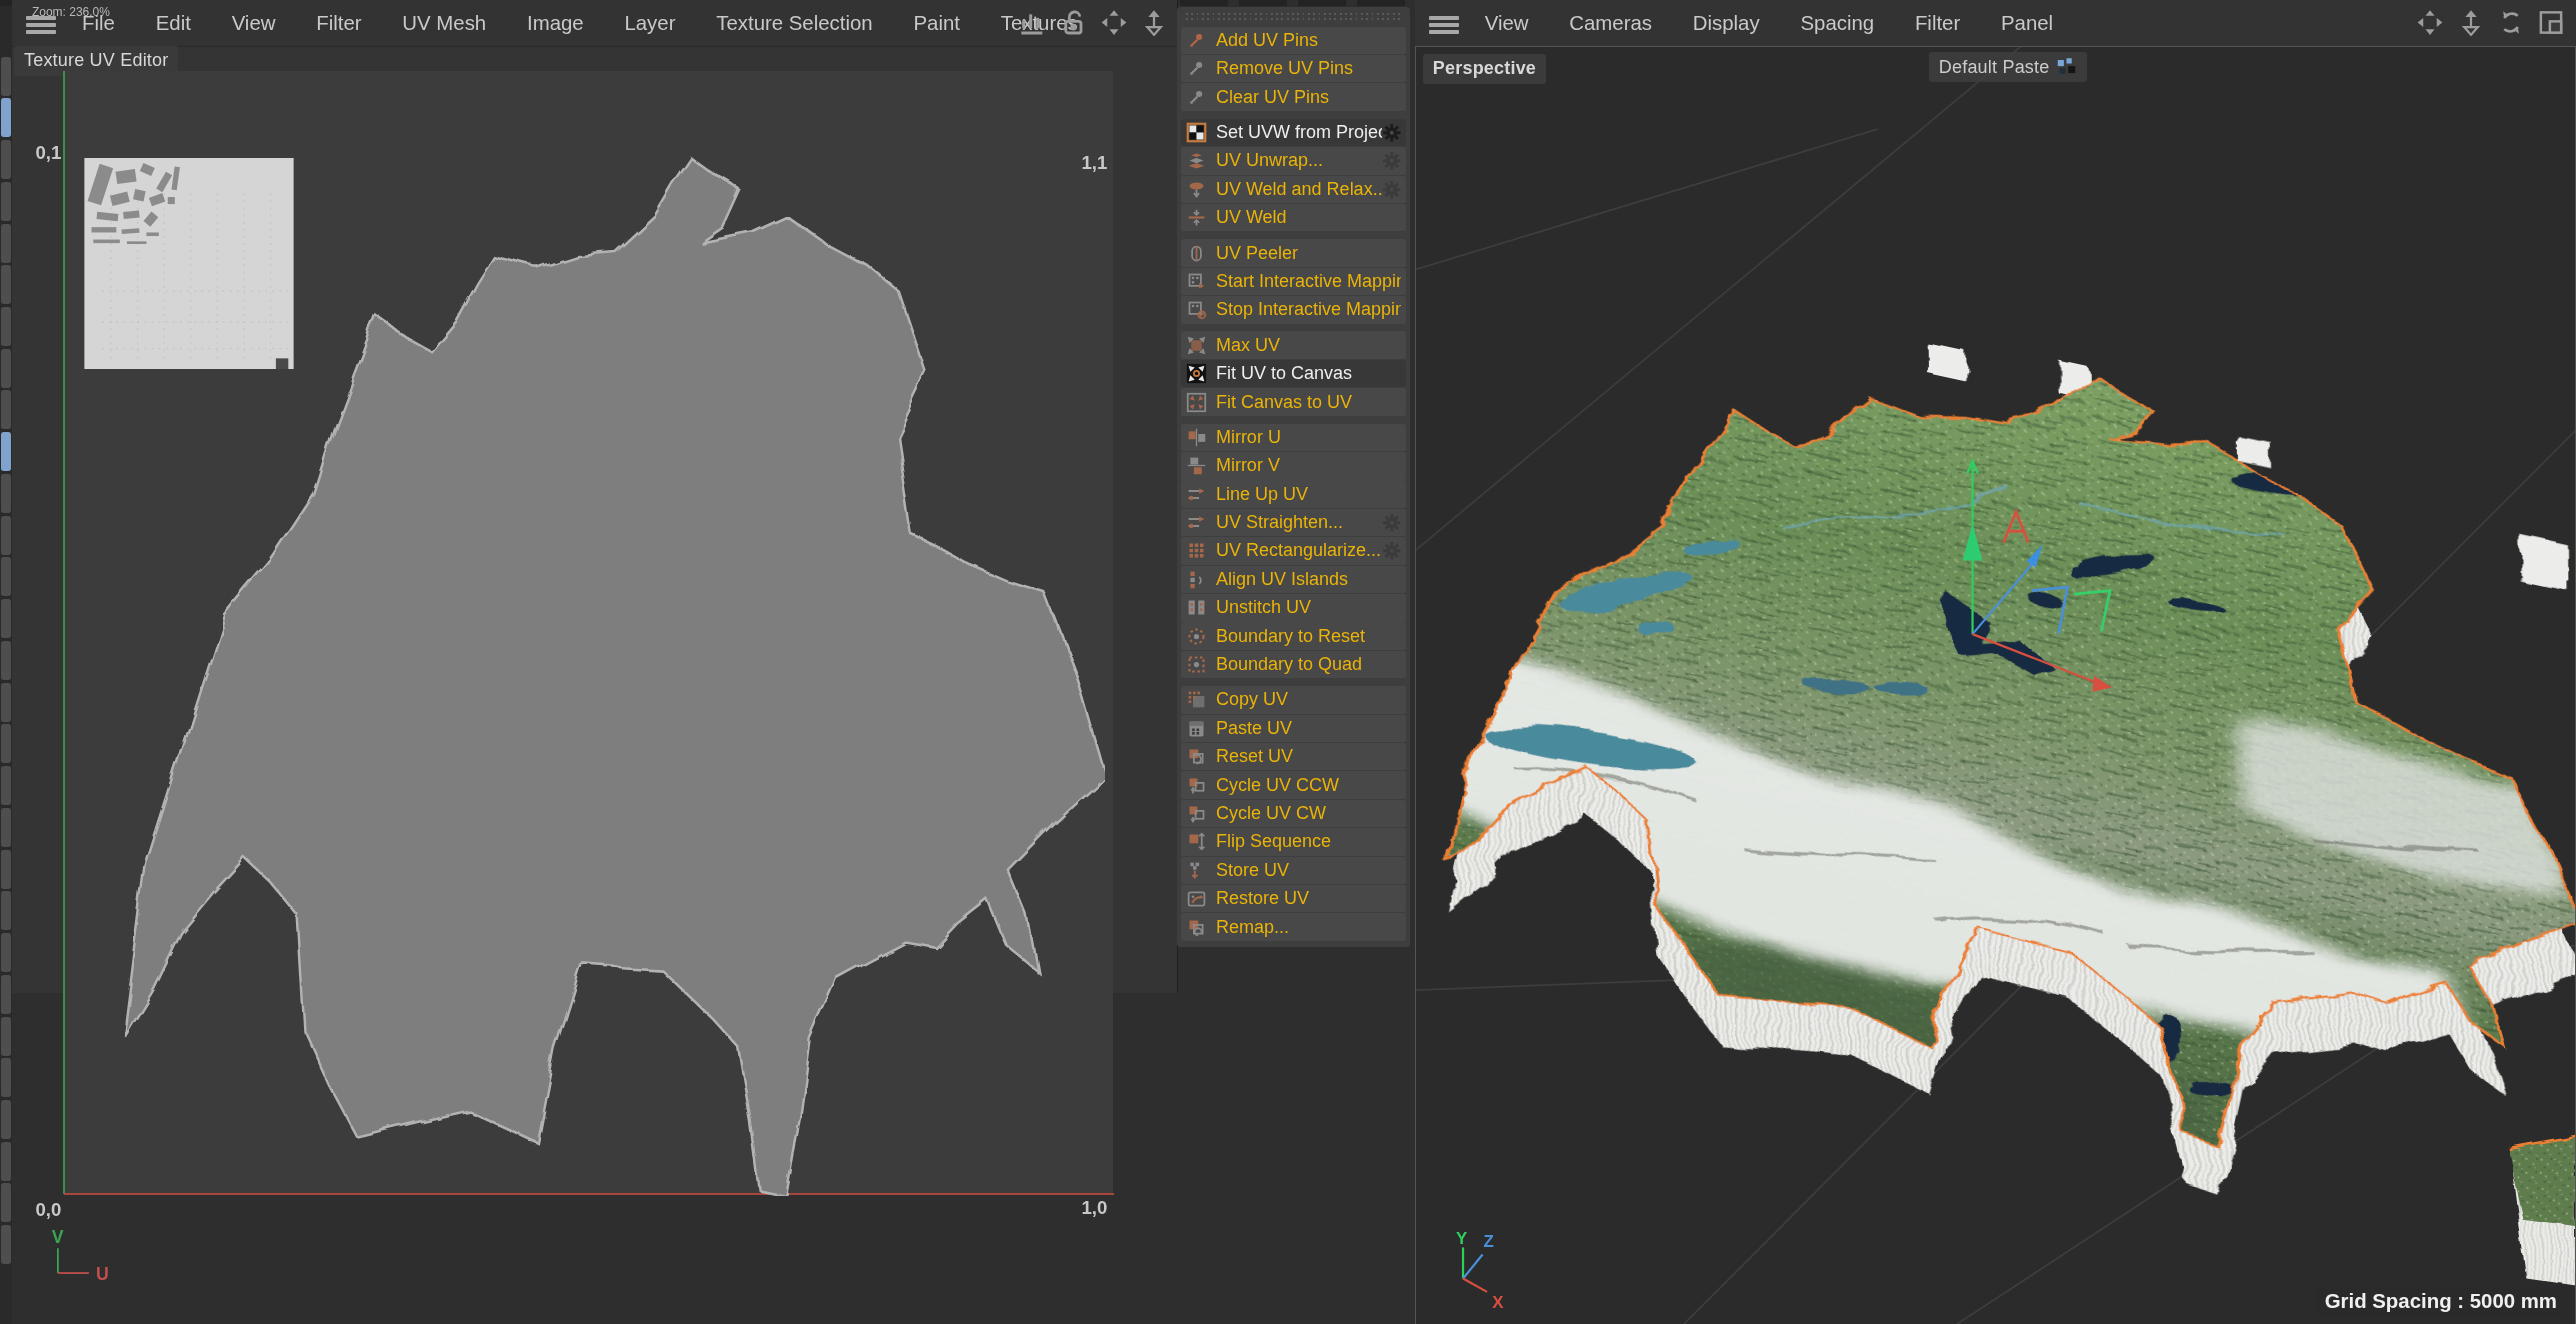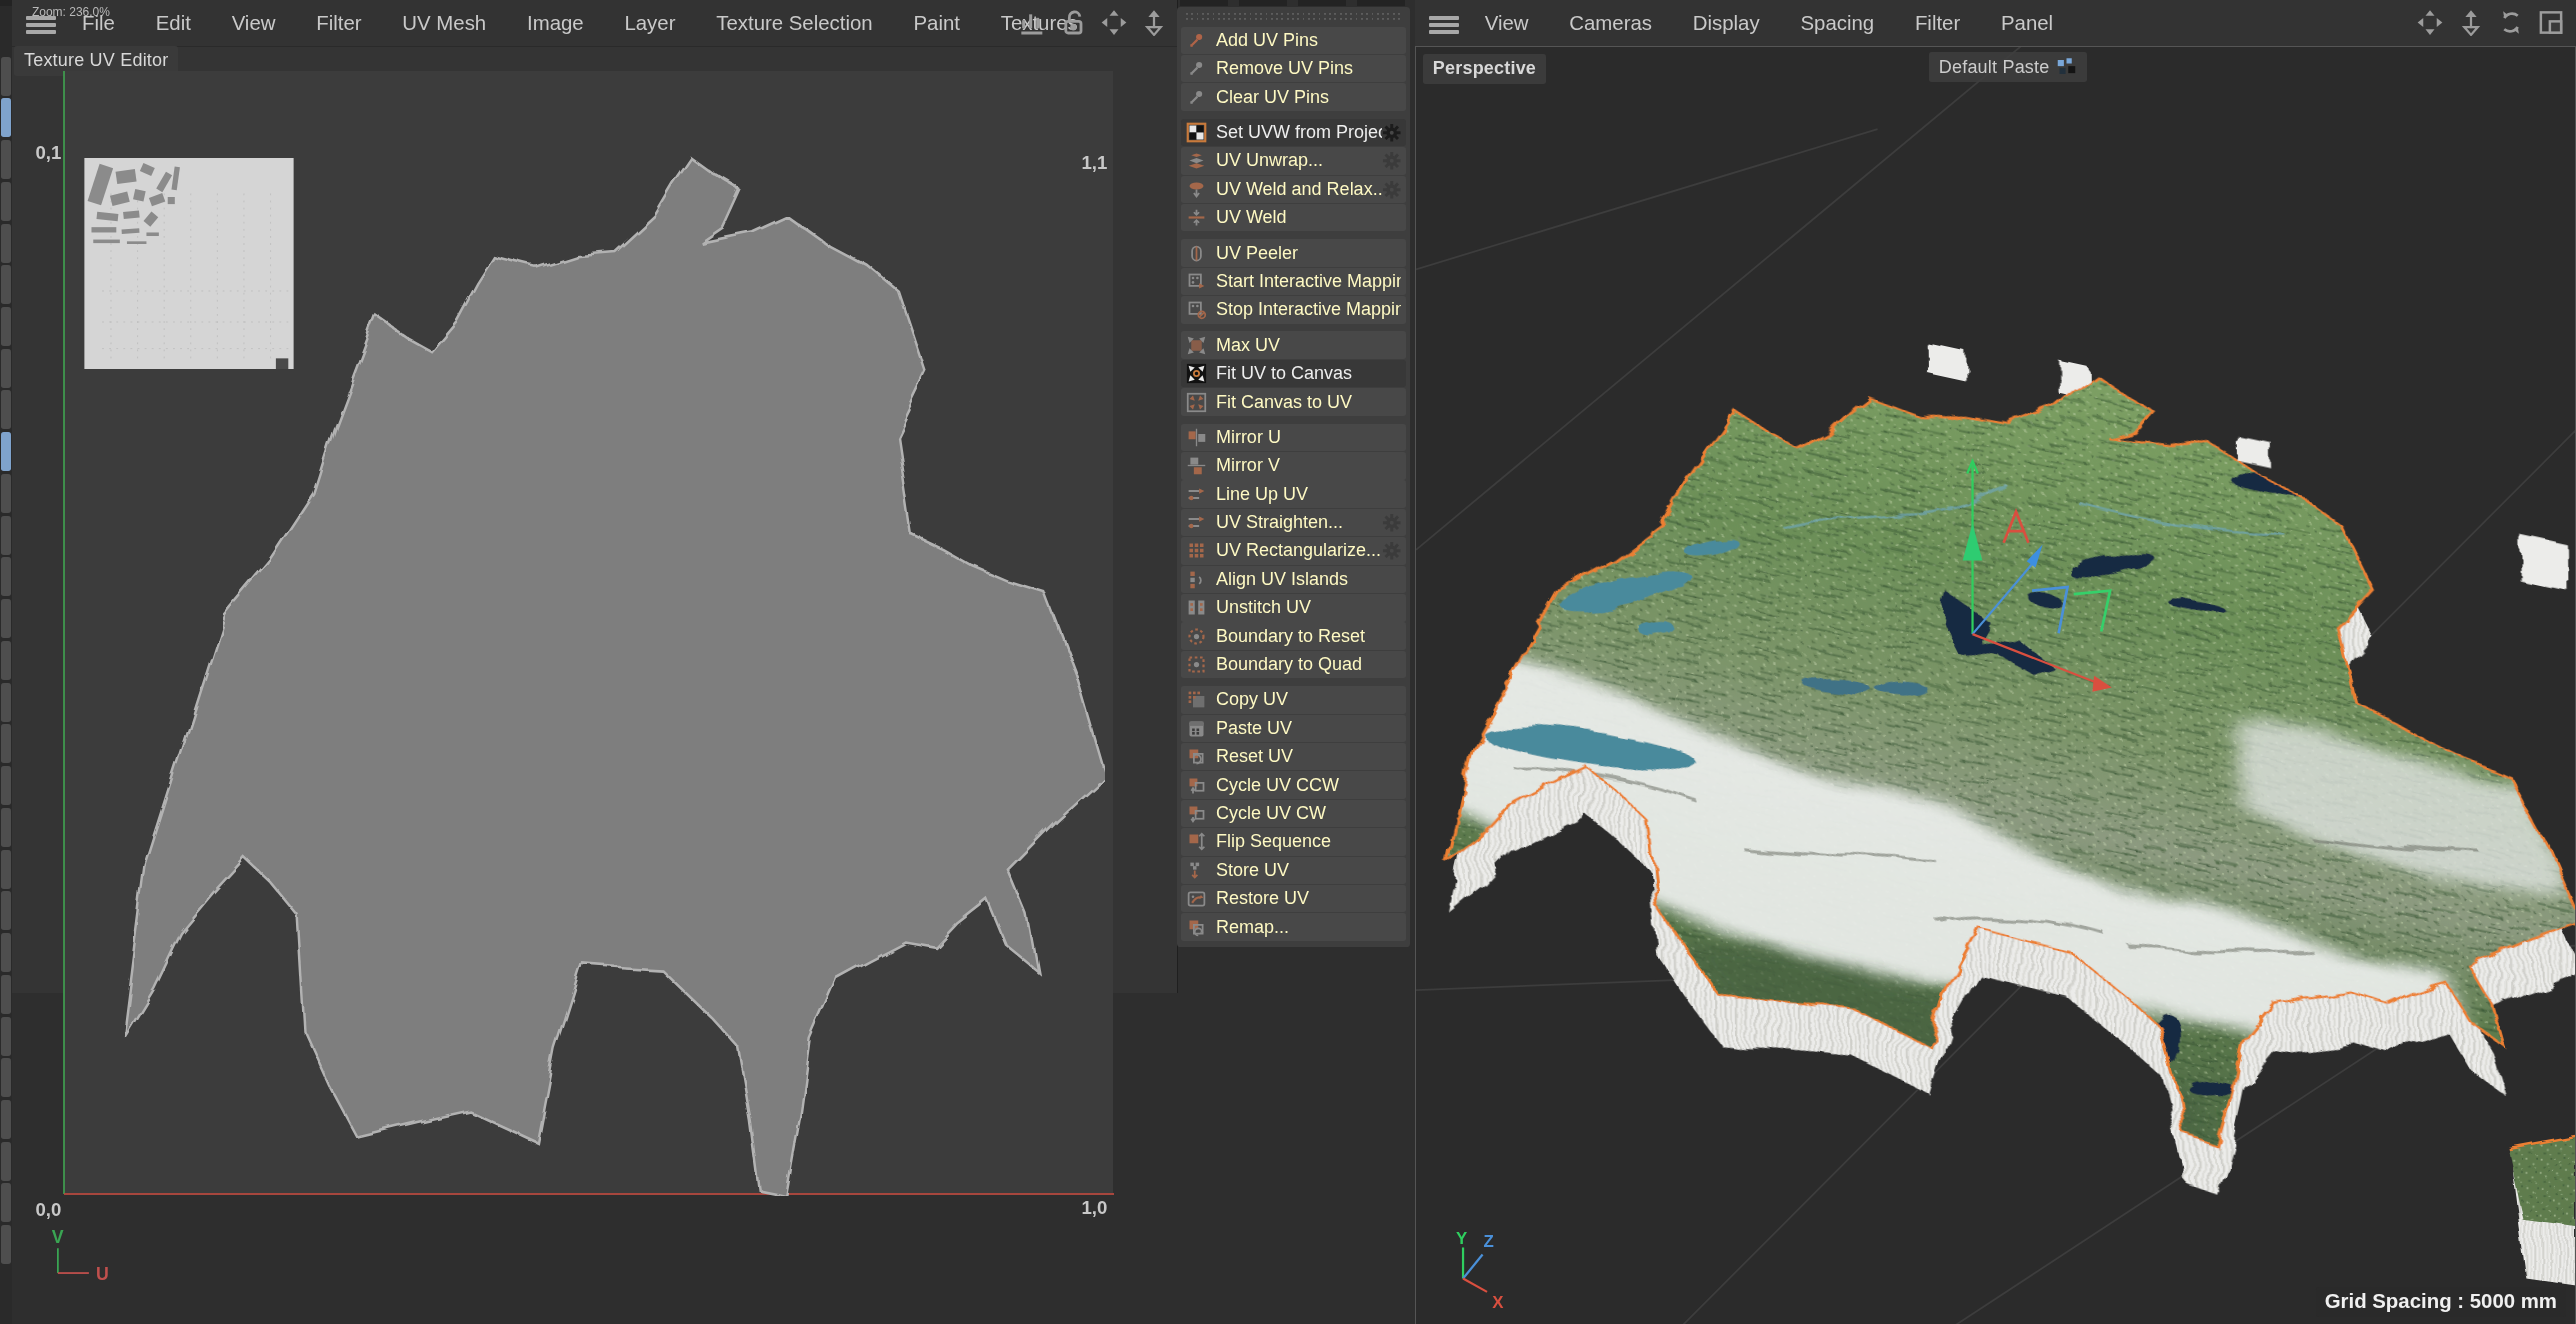--- a/index.html
+++ b/index.html
@@ -33,21 +33,21 @@
   .statusbar-l{left:0;top:1292px;width:1165px;height:33px;border-top:0.9px solid #262626;background:#343434;}
   .status-text{position:absolute;left:19.5px;top:5.3px;font-size:12px;color:#b9b9b9;}
   
   .palette{left:1177px;top:7px;width:233px;background:#3e3e3e;border-radius:3.6px;padding:5.3px 3.6px 5.3px 3.6px;box-sizing:border-box;}
   .dots{height:10.7px;margin:0 5.3px 3.6px 5.3px;
     background:repeating-linear-gradient(90deg,#5d5d5d 0 1.8px,transparent 1.8px 5.3px) 0 0.9px/100% 1.8px no-repeat,
                repeating-linear-gradient(90deg,#5d5d5d 0 1.8px,transparent 1.8px 5.3px) 0 6.2px/100% 1.8px no-repeat;}
   .prow{height:27.5px;margin-bottom:0.9px;background:#484848;border-radius:2.7px;display:flex;align-items:center;
         padding:0 5.3px;box-sizing:border-box;}
   .prow.on{background:#383838;}
-  .prow .plabel{font-size:18px;color:#fef9c3;margin-left:9px;flex:1;white-space:nowrap;overflow:hidden;}
+  .prow .plabel{font-size:18px;color:#eab308;margin-left:9px;flex:1;white-space:nowrap;overflow:hidden;}
   .prow.on .plabel{color:#eeeeee;}
   .prow .picon{width:21px;height:21px;flex:0 0 21px;}
   .prow .gear{width:19.5px;height:19.5px;flex:0 0 19.5px;}
   .pgap{height:7px;}
   
   .right-panel{left:1415px;top:0;width:1161px;height:1325px;background:#2b2b2b;}
   .vp3d{position:absolute;left:0;top:46px;width:1161px;height:1279px;background:#2b2b2b;
         border:1.8px solid #555555;box-sizing:border-box;overflow:hidden;}
   .persp-chip{left:7px;top:7px;background:rgba(62,62,62,.85);}
   .cam-chip{left:513px;top:5.3px;background:rgba(62,62,62,.85);display:flex;align-items:center;gap:7px;font-weight:normal;color:#cccccc;}

